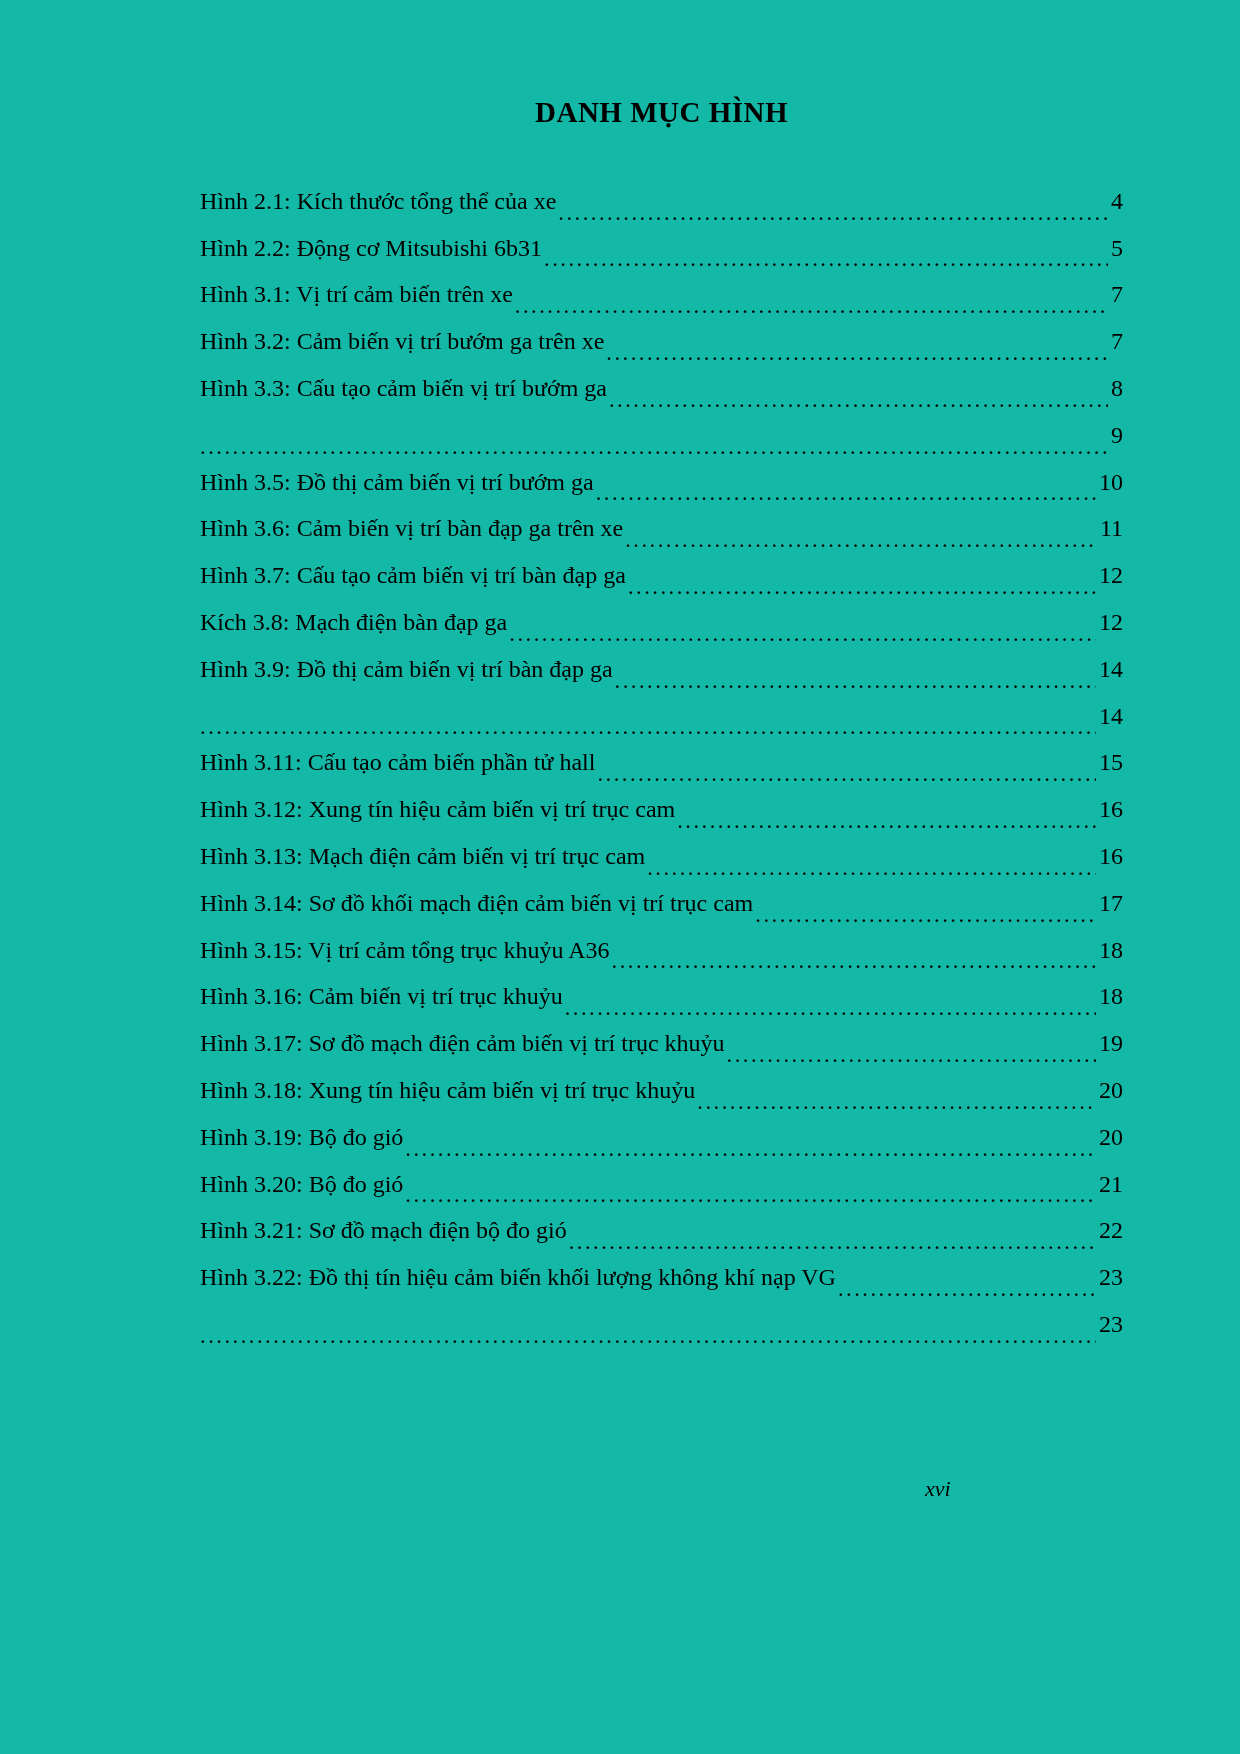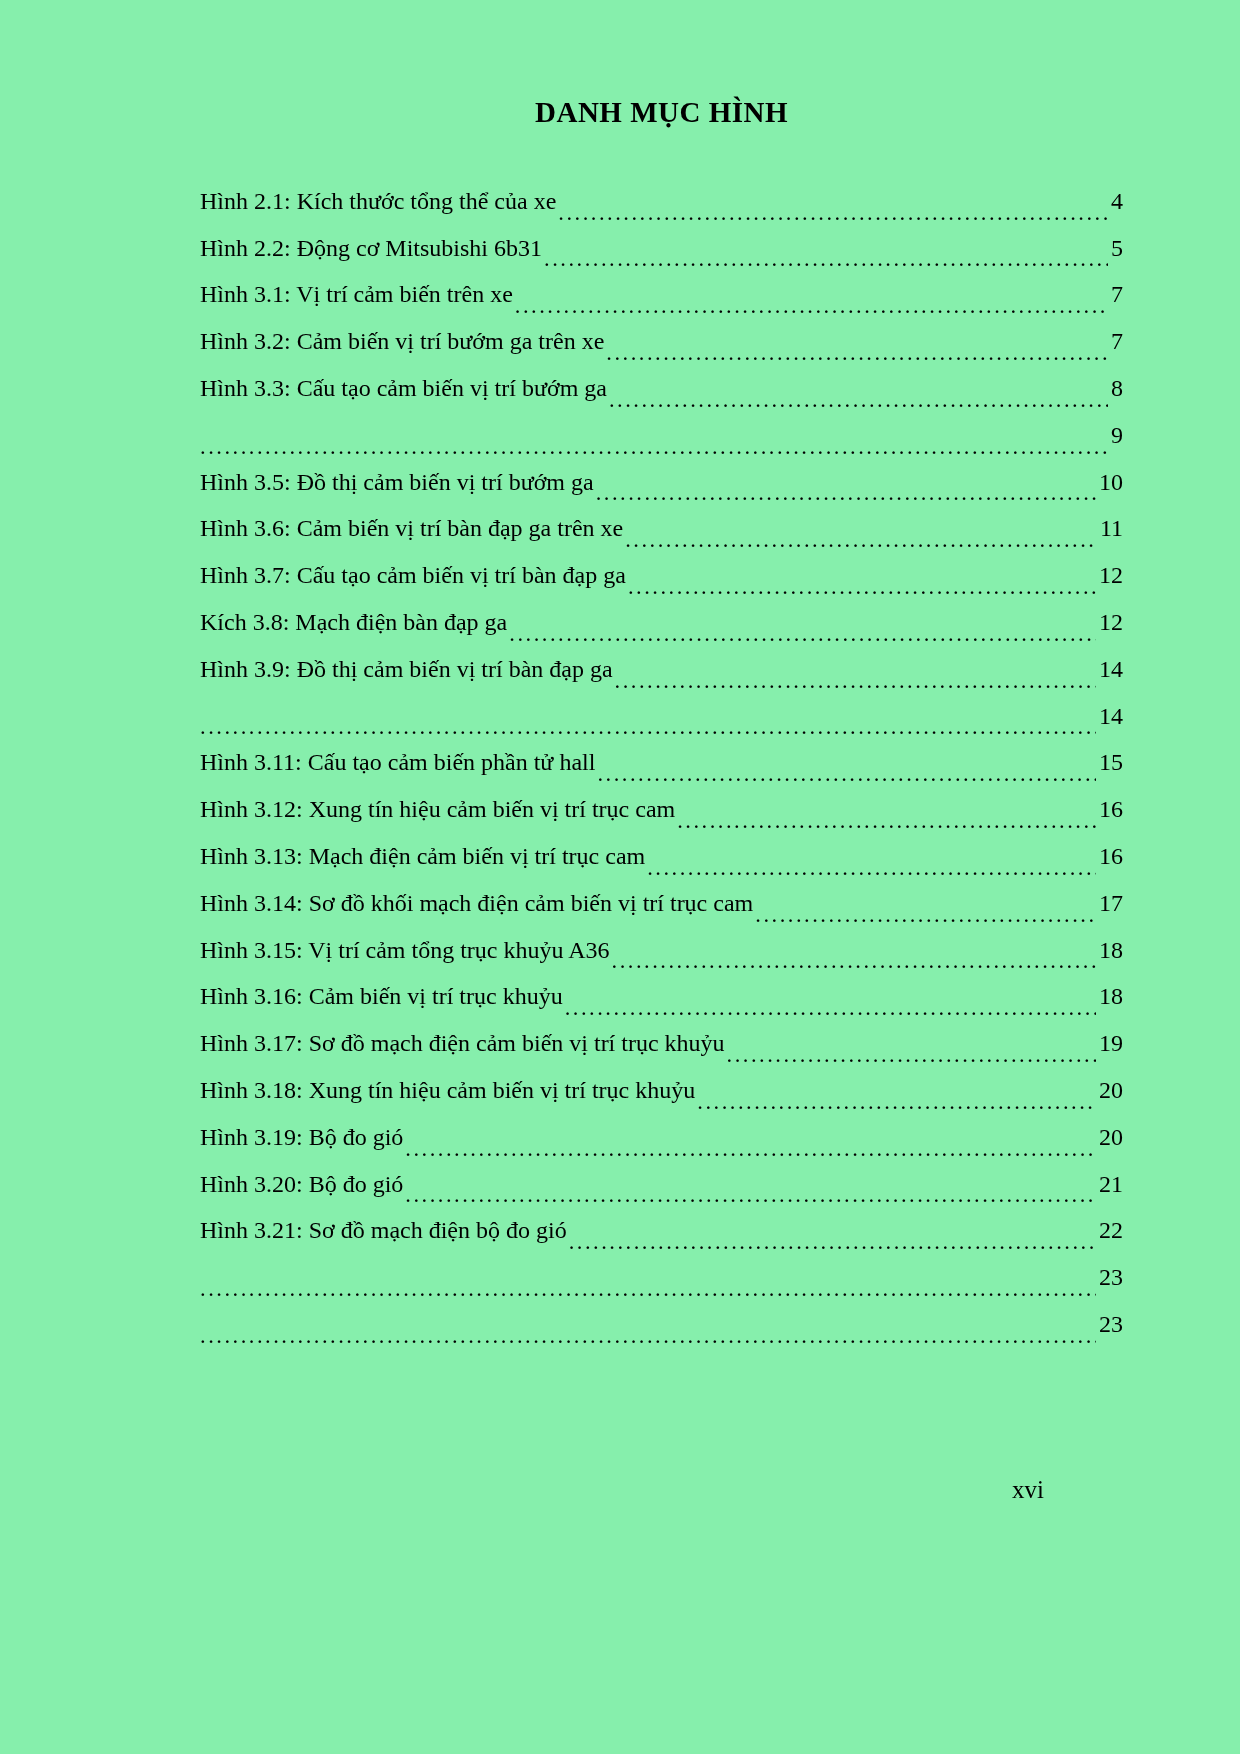--- a/index.html
+++ b/index.html
@@ -4,21 +4,21 @@
 <style>
   html, body {
     margin: 0;
     padding: 0;
     background: #ffffff;
   }
   .page {
     position: relative;
     width: 1240px;
     height: 1754px;
-    background: #86efac;
+    background: #14b8a6;
     box-sizing: border-box;
     padding: 95px 117px 0 200px;
     font-family: "Liberation Serif", "DejaVu Serif", serif;
     color: #000000;
   }
   .title {
     margin: 0 0 58px 0;
     text-align: center;
     font-size: 29px;
     font-weight: bold;
@@ -55,22 +55,23 @@
     color: #000000;
   }
   .entry .pagenum {
     flex: 0 0 auto;
     padding-left: 3px;
     text-align: right;
   }
   .footer {
     position: absolute;
     top: 1476px;
-    left: 1012px;
-    font-size: 25px;
+    left: 925px;
+    font-size: 22px;
+    font-style: italic;
   }
 </style>
 </head>
 <body>
 
 <div class="page">
   <h1 class="title">DANH MỤC HÌNH</h1>
 
   <div class="toc">
     <div class="entry">
@@ -203,20 +204,21 @@
       <span class="pagenum">21</span>
     </div>
 
     <div class="entry">
       <span class="label">Hình 3.21: Sơ đồ mạch điện bộ đo gió</span>
       <span class="dots"></span>
       <span class="pagenum">22</span>
     </div>
 
     <div class="entry">
+      <span class="label">Hình 3.22: Đồ thị tín hiệu cảm biến khối lượng không khí nạp VG</span>
       <span class="dots"></span>
       <span class="pagenum">23</span>
     </div>
 
     <div class="entry">
       <span class="dots"></span>
       <span class="pagenum">23</span>
     </div>
   </div>
 

